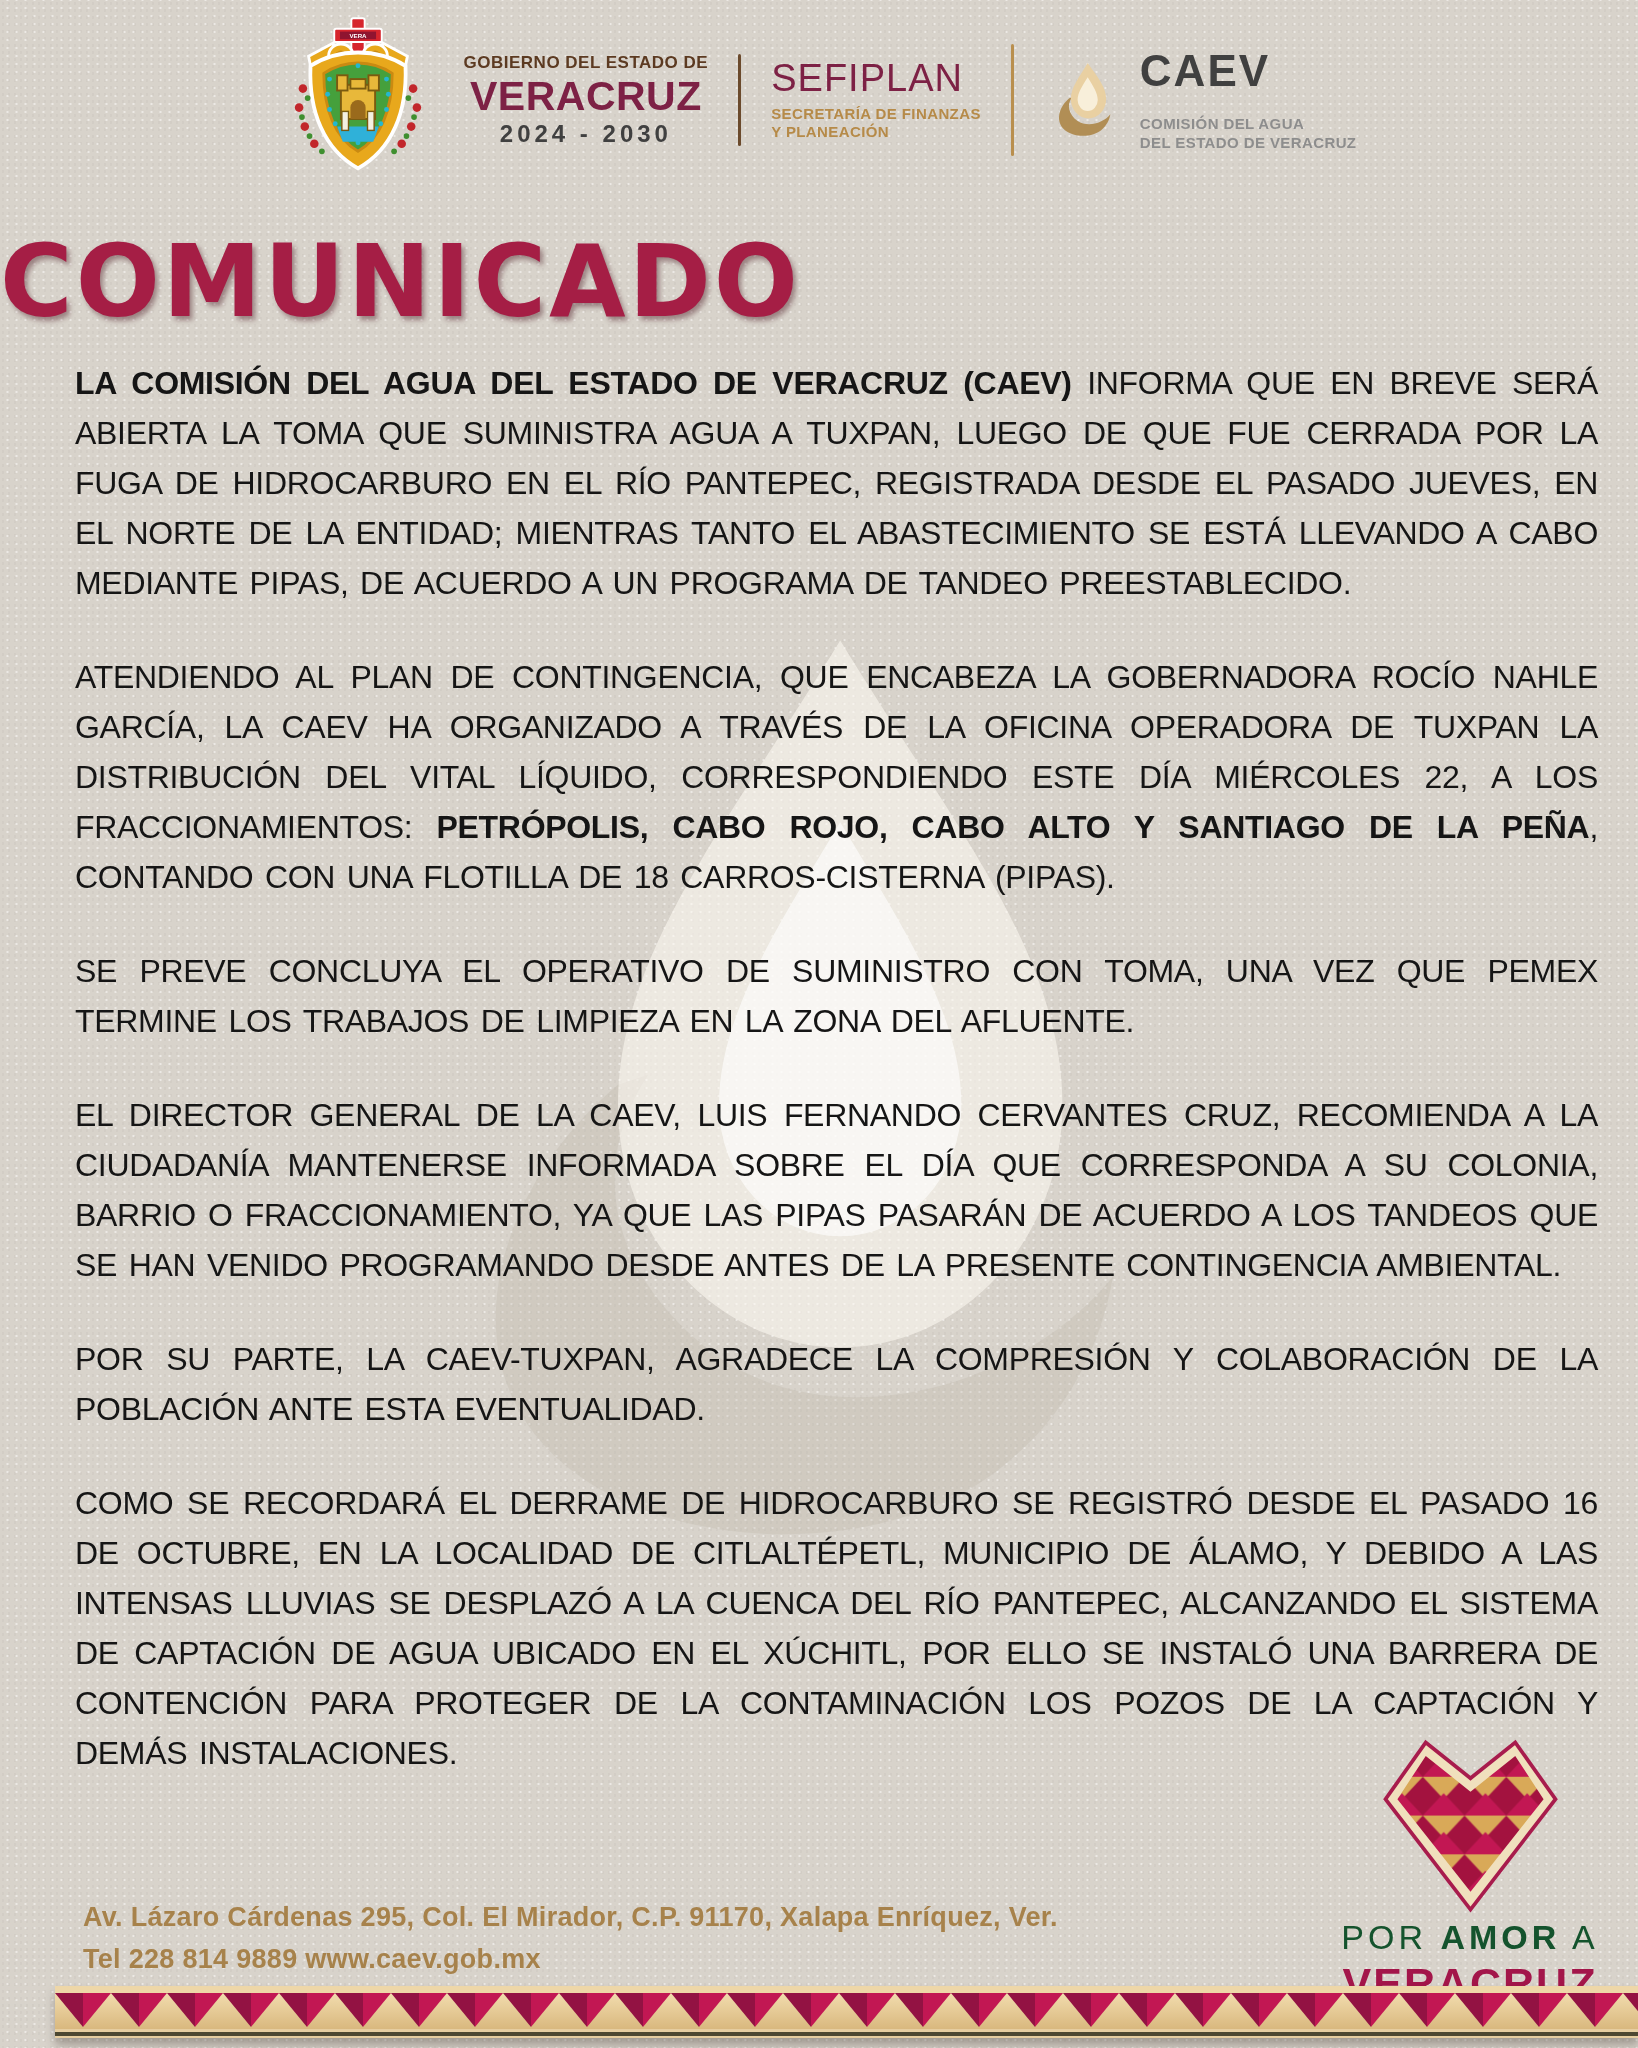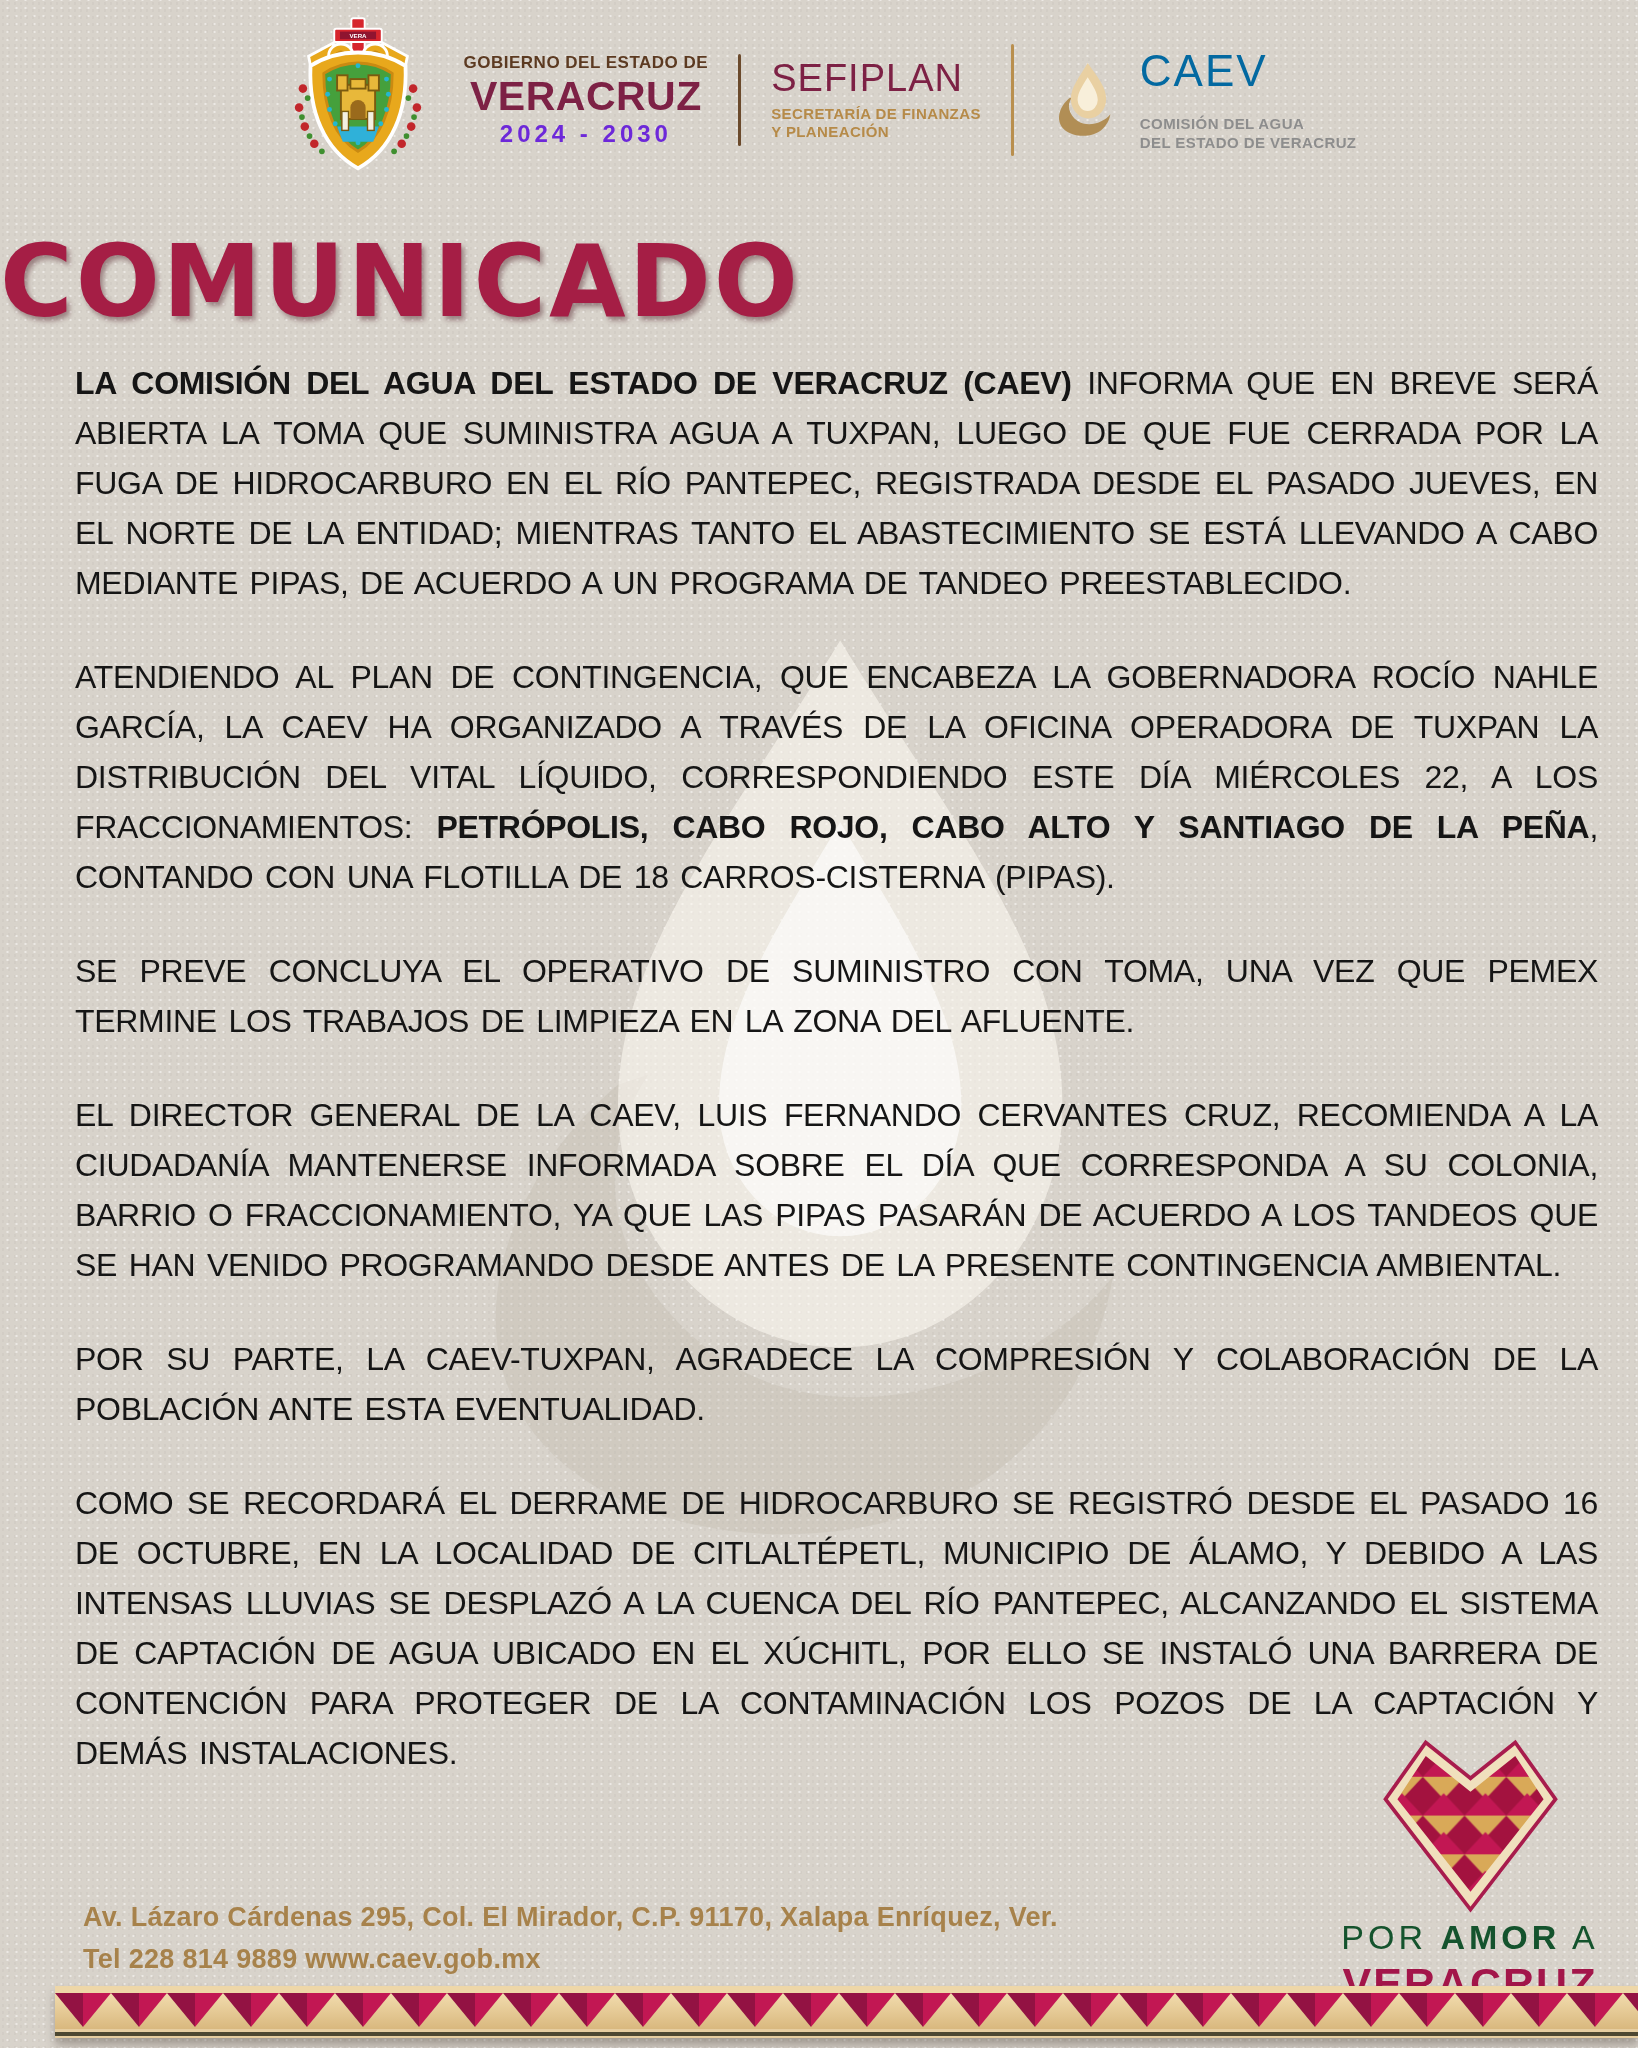--- a/index.html
+++ b/index.html
@@ -17,29 +17,29 @@
     background-size:6px 7px, 9px 8px;background-position:0 0,3px 4px;
   }
   
   .header{
     position:absolute;top:16px;left:0;width:100%;
     display:flex;justify-content:center;align-items:center;gap:30px;
   }
   .gob-block{text-align:center;line-height:1.05;}
   .gob-line1{font-size:17px;font-weight:700;color:#5c3a21;letter-spacing:.5px;}
   .gob-line2{font-size:41px;font-weight:700;color:#7d2145;letter-spacing:.5px;margin-top:3px;}
-  .gob-line3{font-size:24px;font-weight:700;color:#6d28d9;letter-spacing:4px;margin-top:3px;}
+  .gob-line3{font-size:24px;font-weight:700;color:#404040;letter-spacing:4px;margin-top:3px;}
   .vsep1{width:3px;height:92px;background:#6b4a2c;border-radius:2px;}
   .vsep2{width:3px;height:112px;background:#b98f4e;border-radius:2px;}
   .sefiplan-block{text-align:left;line-height:1.1;}
   .sefiplan-name{font-size:38px;font-weight:400;color:#7d2145;letter-spacing:1px;}
   .sefiplan-sub{font-size:15px;font-weight:700;color:#b68a48;letter-spacing:.4px;margin-top:5px;line-height:1.25;}
   .caev-block{display:flex;align-items:center;gap:12px;}
   .caev-texts{text-align:left;line-height:1.1;}
-  .caev-name{font-size:44px;font-weight:400;color:#0369a1;letter-spacing:2px;}
+  .caev-name{font-size:44px;font-weight:700;color:#404040;letter-spacing:2px;}
   .caev-sub{font-size:15px;font-weight:700;color:#8d8d8d;letter-spacing:.4px;margin-top:20px;line-height:1.25;}
   
   .title{
     position:absolute;top:224px;left:0;width:100%;text-align:left;
     font-family:"DejaVu Sans","Liberation Sans",sans-serif;
     font-size:99px;font-weight:800;letter-spacing:3px;color:#a51e45;
     text-shadow:3px 4px 5px rgba(80,30,40,0.45);
   }
   
   .body-text{

